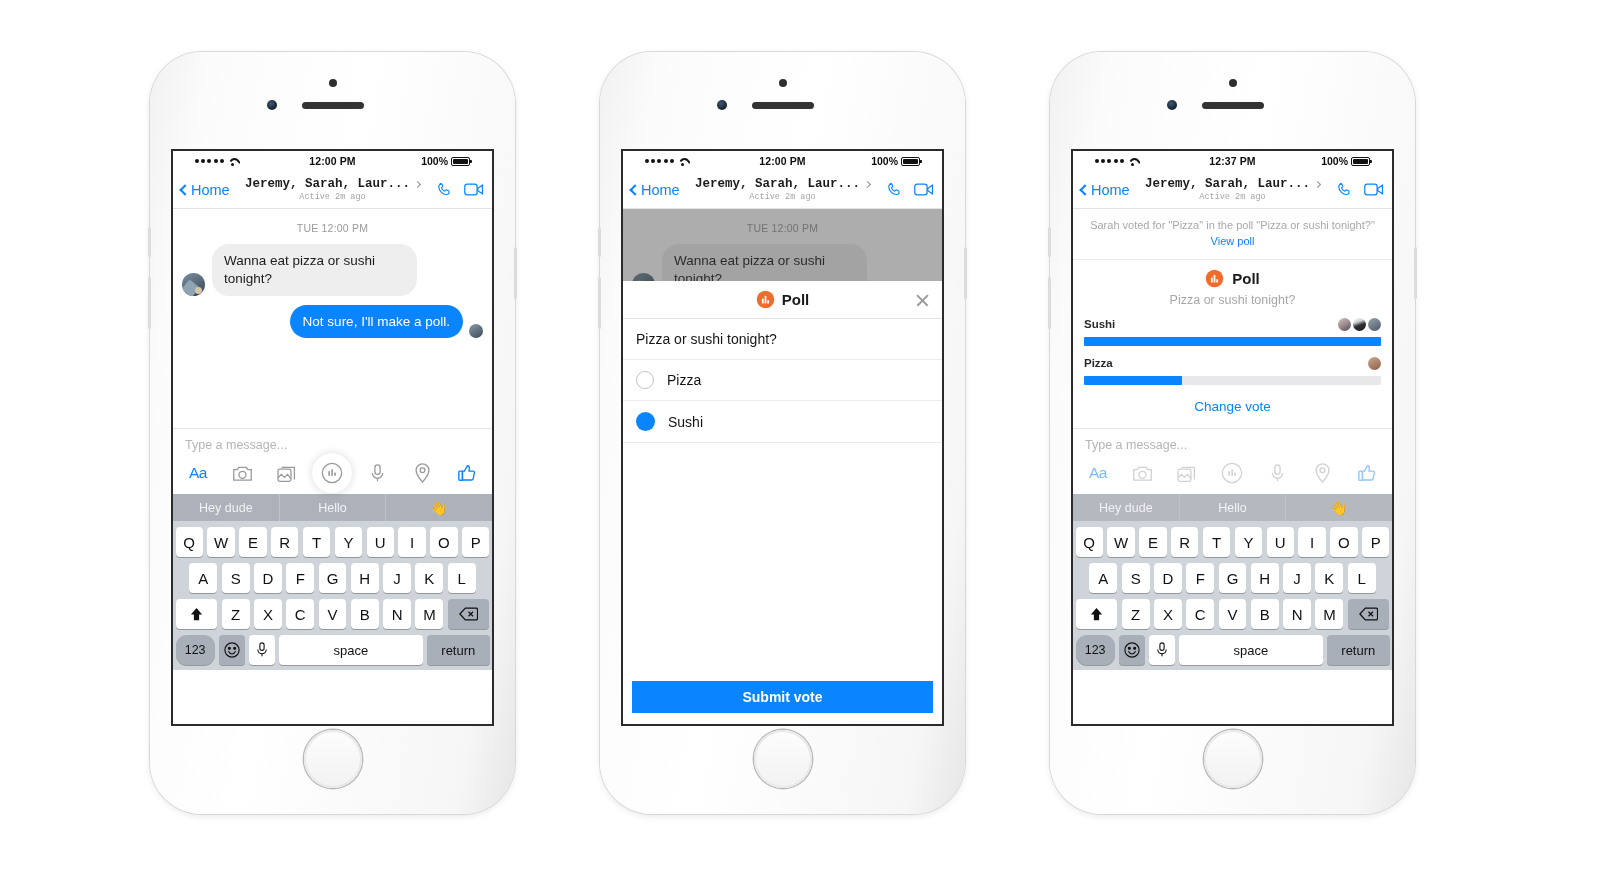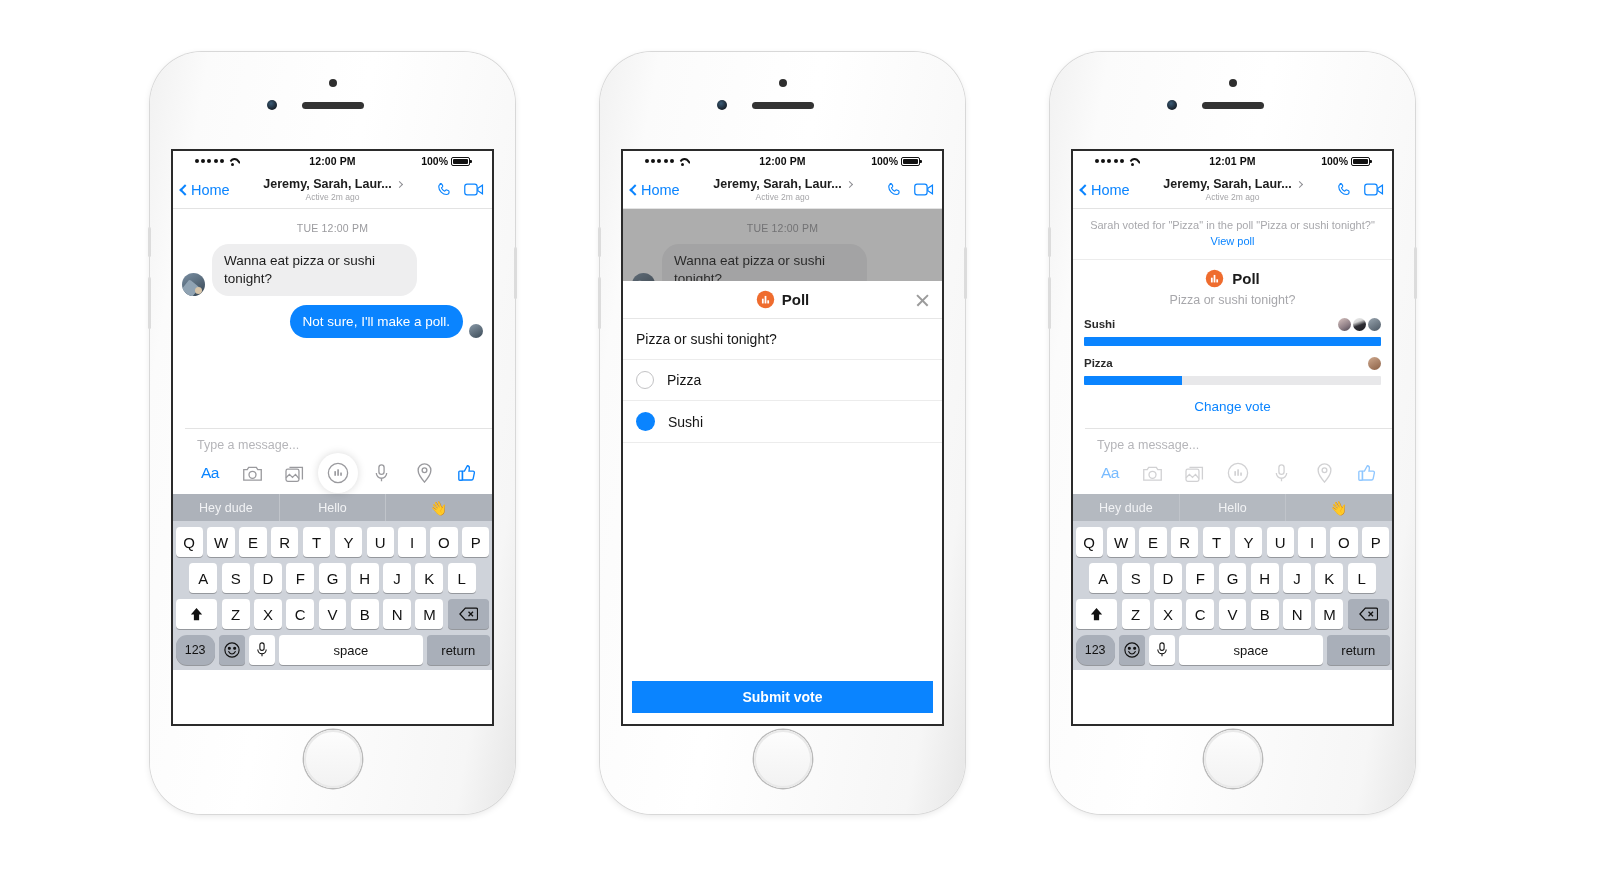--- a/index.html
+++ b/index.html
@@ -91,20 +91,21 @@
     background: #fff; border-bottom: 1px solid #e3e3e3;
     padding: 0 8px; position: relative;
   }
   .nav-back { display: flex; align-items: center; gap: 2px; color: #0a84ff; cursor: pointer; z-index:2;}
   .chev-l { width: 8px; height: 8px; border-left: 2.4px solid #0a84ff; border-bottom: 2.4px solid #0a84ff; transform: rotate(45deg); }
   .nav-back span { font-size: 14.5px; color: #0a84ff; }
   .nav-center {
     position: absolute; left: 0; right: 0; top: 0; bottom: 0;
     display: flex; flex-direction: column; align-items: center; justify-content: center;
     pointer-events: none;
+    font-family: Liberation Mono, monospace;
   }
   .nav-title-row { display: flex; align-items: center; gap: 5px; }
   .nav-title { font-size: 12.5px; font-weight: bold; color: #1c1c1c; }
   .chev-r { width: 5px; height: 5px; border-right: 1.5px solid #8e8e93; border-top: 1.5px solid #8e8e93; transform: rotate(45deg); }
   .nav-sub { font-size: 8.5px; color: #a5a5a8; margin-top: 1px; }
   .nav-right { margin-left: auto; display: flex; align-items: center; gap: 11px; z-index:2; }
   .ic-phone { width: 17px; height: 17px; }
   .ic-video { width: 20px; height: 15px; }
 
   
@@ -134,21 +135,21 @@
     background: #0a84ff; color: #fff; border-radius: 17px;
     padding: 8px 13px; font-size: 13.5px; line-height: 1.32; max-width: 215px;
     margin-right: 6px;
   }
   .avatar-xs {
     width: 14px; height: 14px; border-radius: 50%; flex: 0 0 14px;
     background: linear-gradient(150deg,#8a9aa8,#3b4a57);
   }
 
   
-  .composer { border-top: 1px solid #e3e3e3; background: #fff; margin-left: 12px; }
+  .composer { border-top: 1px solid #e3e3e3; background: #fff; }
   .composer-input { padding: 9px 12px 7px; font-size: 12.5px; color: #b5b5b9; }
   .composer-icons { display: flex; align-items: center; justify-content: space-between; padding: 2px 13px 9px; position: relative; }
   .cic { width: 24px; height: 24px; display: flex; align-items: center; justify-content: center; cursor: pointer; }
   .aa { font-size: 15.5px; color: #0a84ff; font-weight: 500; letter-spacing: -.4px; }
   .poll-highlight {
     position: relative;
   }
   .poll-highlight::before {
     content:""; position: absolute; left: 50%; top: 50%; transform: translate(-50%,-50%);
     width: 40px; height: 40px; border-radius: 50%; background: #fff;
@@ -552,21 +553,21 @@
         <div class="sb-left">
           <div class="dots">
               <i></i>
               <i></i>
               <i></i>
               <i></i>
               <i></i>
             </div>
           <div class="wifi-i"></div>
         </div>
-        <div class="sb-time">12:01 PM</div>
+        <div class="sb-time">12:37 PM</div>
         <div class="sb-right">
           <span style="font-size:10.5px">100%</span>
           <div class="batt">
               <i></i>
             </div>
         </div>
       </div>
 
       <div class="navbar">
         <div class="nav-back">

